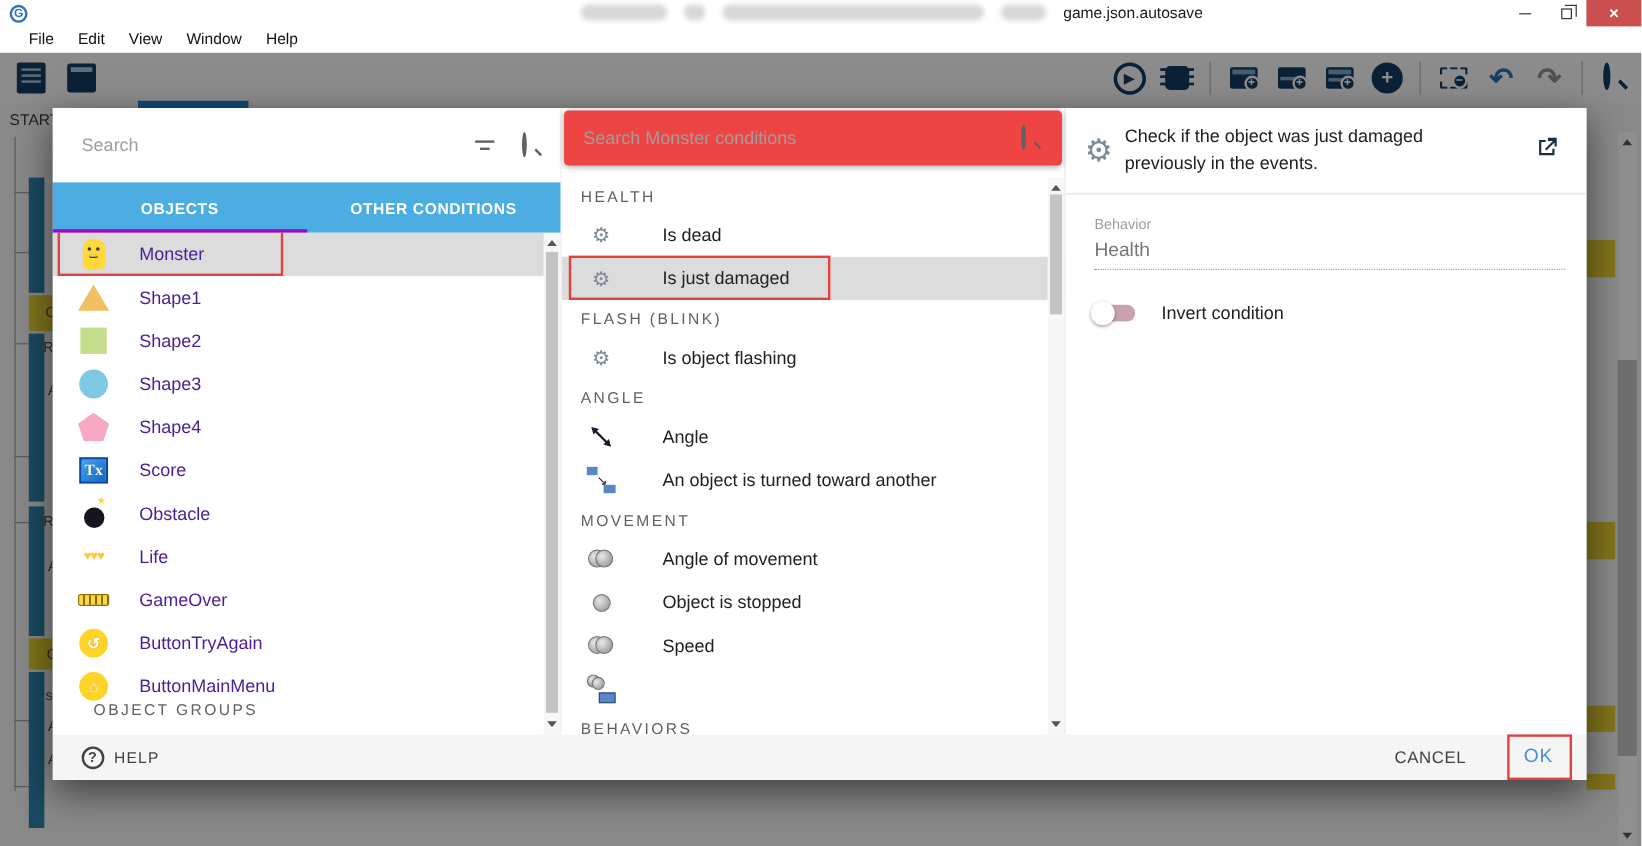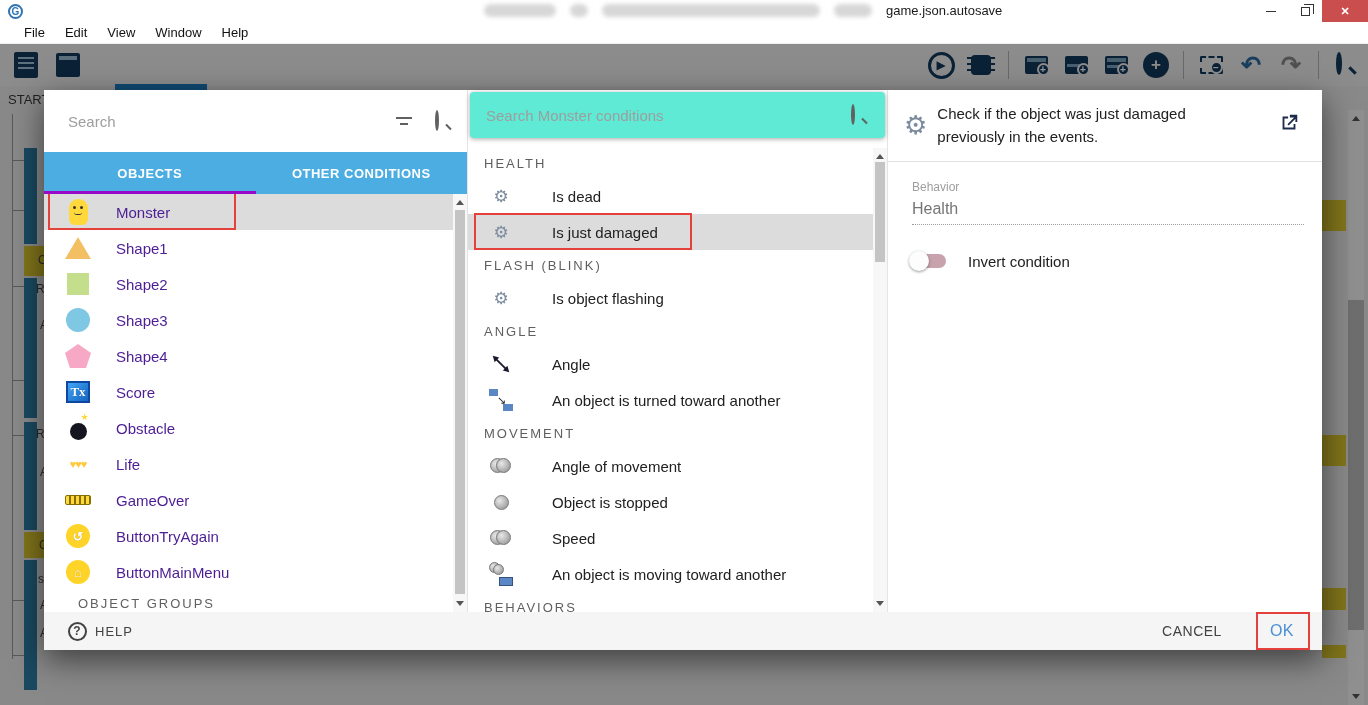--- a/index.html
+++ b/index.html
@@ -94,21 +94,21 @@
   .mag-sm .mag-handle { position:absolute; width:7px; height:2px; background:#616161; transform:rotate(45deg); right:1px; bottom:2px; }
   .tabs { height:42px; background:#4bade2; display:flex; position:relative; }
   .tab { flex:1; display:flex; align-items:center; justify-content:center; color:#fff; font-size:13px; font-weight:bold; letter-spacing:0.5px; }
   .tab-indicator { position:absolute; bottom:0; left:0; width:50%; height:3px; background:#9808c8; }
   .obj-list { flex:1; position:relative; background:#fff; overflow:hidden; }
   .obj-row { height:36px; display:flex; align-items:center; position:relative; }
   .obj-row.selected { background:#dcdcdc; }
   .obj-icon { width:28px; height:28px; margin-left:20px; display:flex; align-items:center; justify-content:center; }
   .obj-label { margin-left:24px; font-size:15px; color:#4c1d95; }
   .annotation { position:absolute; border:2px solid #e5413c; pointer-events:none; z-index:3; }
-  .groups-header { position:absolute; bottom:1px; left:34px; font-size:13px; color:#616161; letter-spacing:2px; }
+  .groups-header { position:absolute; bottom:13px; left:34px; font-size:13px; color:#616161; letter-spacing:2px; }
   .list-scrollbar { position:absolute; right:0; top:0; bottom:0; width:14px; background:#f7f7f7; }
   .list-thumb { position:absolute; left:2px; right:2px; background:#c4c4c4; }
 
   
   .ic-monster { width:19px; height:26px; background:#ffd93b; border-radius:9px 9px 6px 6px; position:relative; }
   .ic-monster i { position:absolute; top:7px; width:3px; height:3px; background:#333; border-radius:50%; }
   .ic-monster i.e1 { left:4px; } .ic-monster i.e2 { left:11px; }
   .ic-monster b { position:absolute; top:13px; left:5px; width:8px; height:3px; border-bottom:1px solid #333; border-radius:0 0 6px 6px; }
   .ic-triangle { width:0; height:0; border-left:13px solid transparent; border-right:13px solid transparent; border-bottom:22px solid #f2c063; }
   .ic-square { width:22px; height:22px; background:#c5de8c; }
@@ -120,21 +120,21 @@
   .ic-bomb::before { content:"★"; position:absolute; top:-11px; right:-2px; font-size:9px; color:#ffd93b; }
   .ic-hearts { color:#ffc93b; font-size:11px; letter-spacing:-1px; }
   .ic-hearts::before { content:"♥♥♥"; }
   .ic-gameover { width:26px; height:10px; background:repeating-linear-gradient(90deg,#ffd93b 0 3px,#8a6d00 3px 5px); border:1px solid #8a6d00; border-radius:2px; }
   .ic-ybtn { width:24px; height:24px; background:#ffd428; border-radius:50%; color:#fff; font-size:13px; display:flex; align-items:center; justify-content:center; text-shadow:0 0 1px #b58900; }
   .ic-retry::before { content:"↺"; font-weight:bold; }
   .ic-home::before { content:"⌂"; font-weight:bold; }
 
   
   .panel-mid { width:420px; position:relative; background:#fff; border-right:1px solid #e4e4e4; }
-  .cond-search { position:absolute; top:2px; left:2px; right:2px; height:46px; background:#5eead4; border-radius:4px;
+  .cond-search { position:absolute; top:2px; left:2px; right:2px; height:46px; background:#ef4444; border-radius:4px;
     box-shadow:0 1px 5px rgba(0,0,0,0.35); display:flex; align-items:center; padding:0 16px; z-index:2; }
   .cond-search input { flex:1; border:none; outline:none; font-size:15px; font-family:"Liberation Sans",sans-serif; background:transparent; color:#212121; }
   .cond-list { position:absolute; top:58px; left:0; right:0; bottom:0; overflow:hidden; }
   .cond-header { height:30px; display:flex; align-items:center; padding-left:16px; font-size:13px; color:#5f5f5f; letter-spacing:2px; }
   .cond-row { height:36px; display:flex; align-items:center; position:relative; }
   .cond-row.selected { background:#dcdcdc; }
   .cond-icon { width:30px; margin-left:18px; display:flex; align-items:center; justify-content:center; }
   .cond-label { margin-left:36px; font-size:15px; color:#212121; }
   .gear { font-size:17px; color:#7d8b9e; }
   .gear::before { content:"⚙"; }
@@ -496,21 +496,20 @@
             <span class="cond-label">Speed</span>
           </div>
           <div class="cond-row">
             <span class="cond-icon">
                 <span class="ic-moving">
                   <span class="cc"></span>
                   <span class="cc cc2"></span>
                   <span class="rc"></span>
                 </span>
               </span>
-            <span class="cond-label">An object is moving toward another</span>
           </div>
           <div class="cond-header">BEHAVIORS</div>
           <div class="list-scrollbar">
             <div class="arrow-up" style="left:3px"></div>
             <div class="list-thumb" style="top:14px;height:100px"></div>
             <div class="arrow-down" style="left:3px"></div>
           </div>
         </div>
       </div>
 

